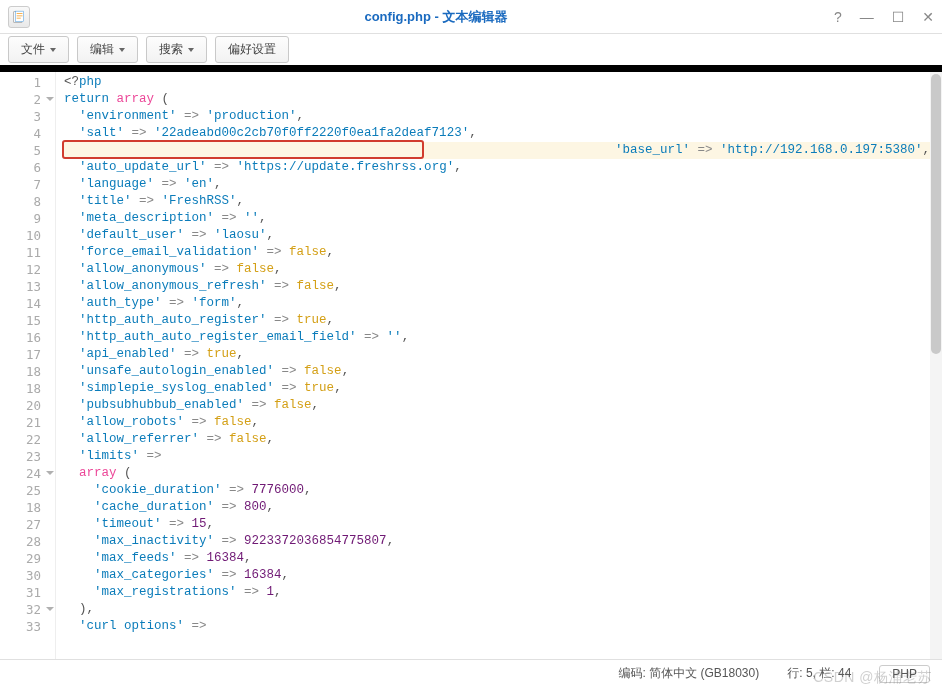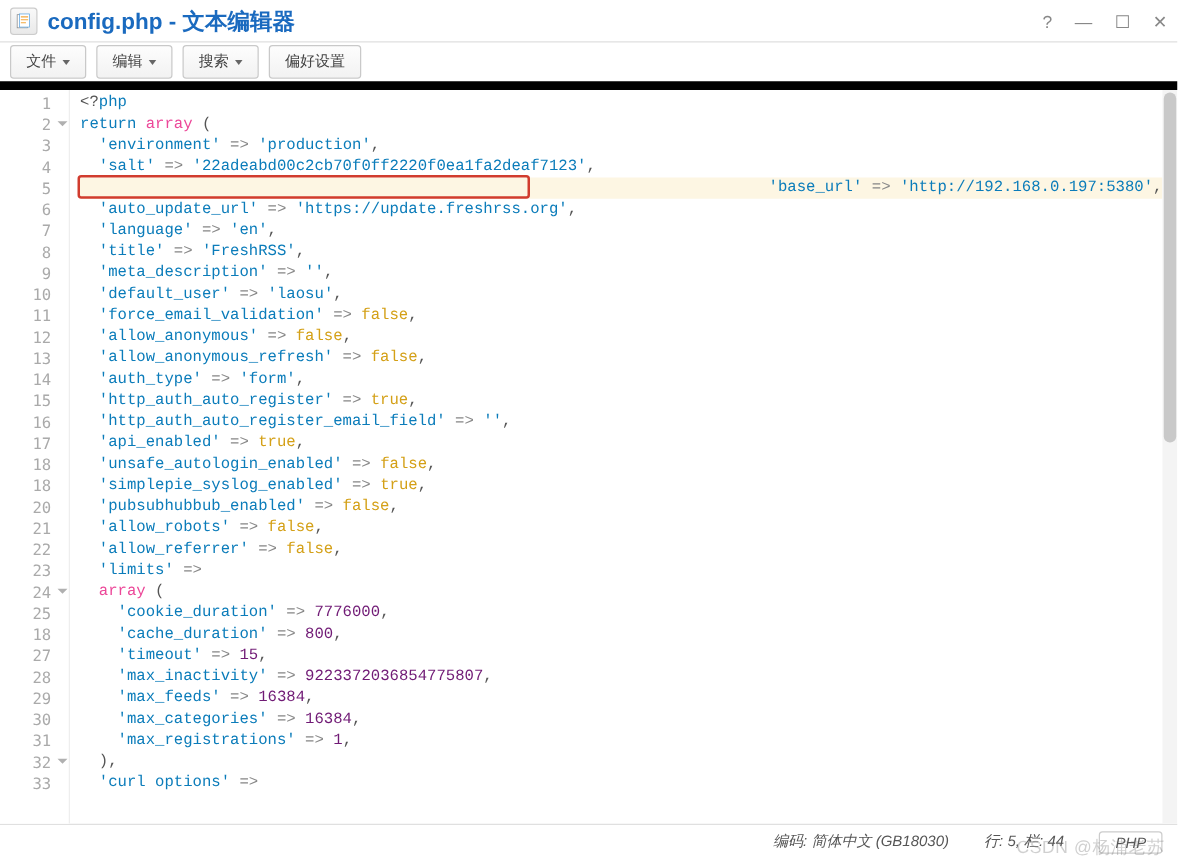--- a/index.html
+++ b/index.html
@@ -25,24 +25,24 @@
     width: 22px; height: 22px;
     margin-right: 8px;
     border: 1px solid #ccc;
     border-radius: 3px;
     background: linear-gradient(#f9f9f9,#e9e9e9);
     display: flex; align-items: center; justify-content: center;
   }
   .app-icon svg { width: 14px; height: 14px; }
   .title-text {
     flex: 1;
-    text-align: left;
+    text-align: center;
     font-weight: bold;
     color: #1a6abf;
-    font-size: 18px;
+    font-size: 13px;
   }
   .win-ctrls { display: flex; gap: 18px; align-items: center; color: #888; }
   .win-ctrls span { cursor: pointer; font-size: 14px; line-height: 1; }
   .toolbar {
     height: 38px;
     display: flex;
     align-items: center;
     padding: 0 8px;
     gap: 8px;
     border-bottom: 7px solid #000000;
@@ -140,21 +140,20 @@
   .statusbar {
     height: 28px;
     border-top: 1px solid #e0e0e0;
     display: flex;
     align-items: center;
     justify-content: flex-end;
     padding: 0 12px;
     gap: 28px;
     font-size: 12px;
     color: #555;
-    font-style: italic;
   }
   .lang-badge {
     border: 1px solid #ccc;
     border-radius: 3px;
     padding: 1px 12px;
     background: #fff;
     cursor: pointer;
   }
   .watermark {
     position: absolute;

